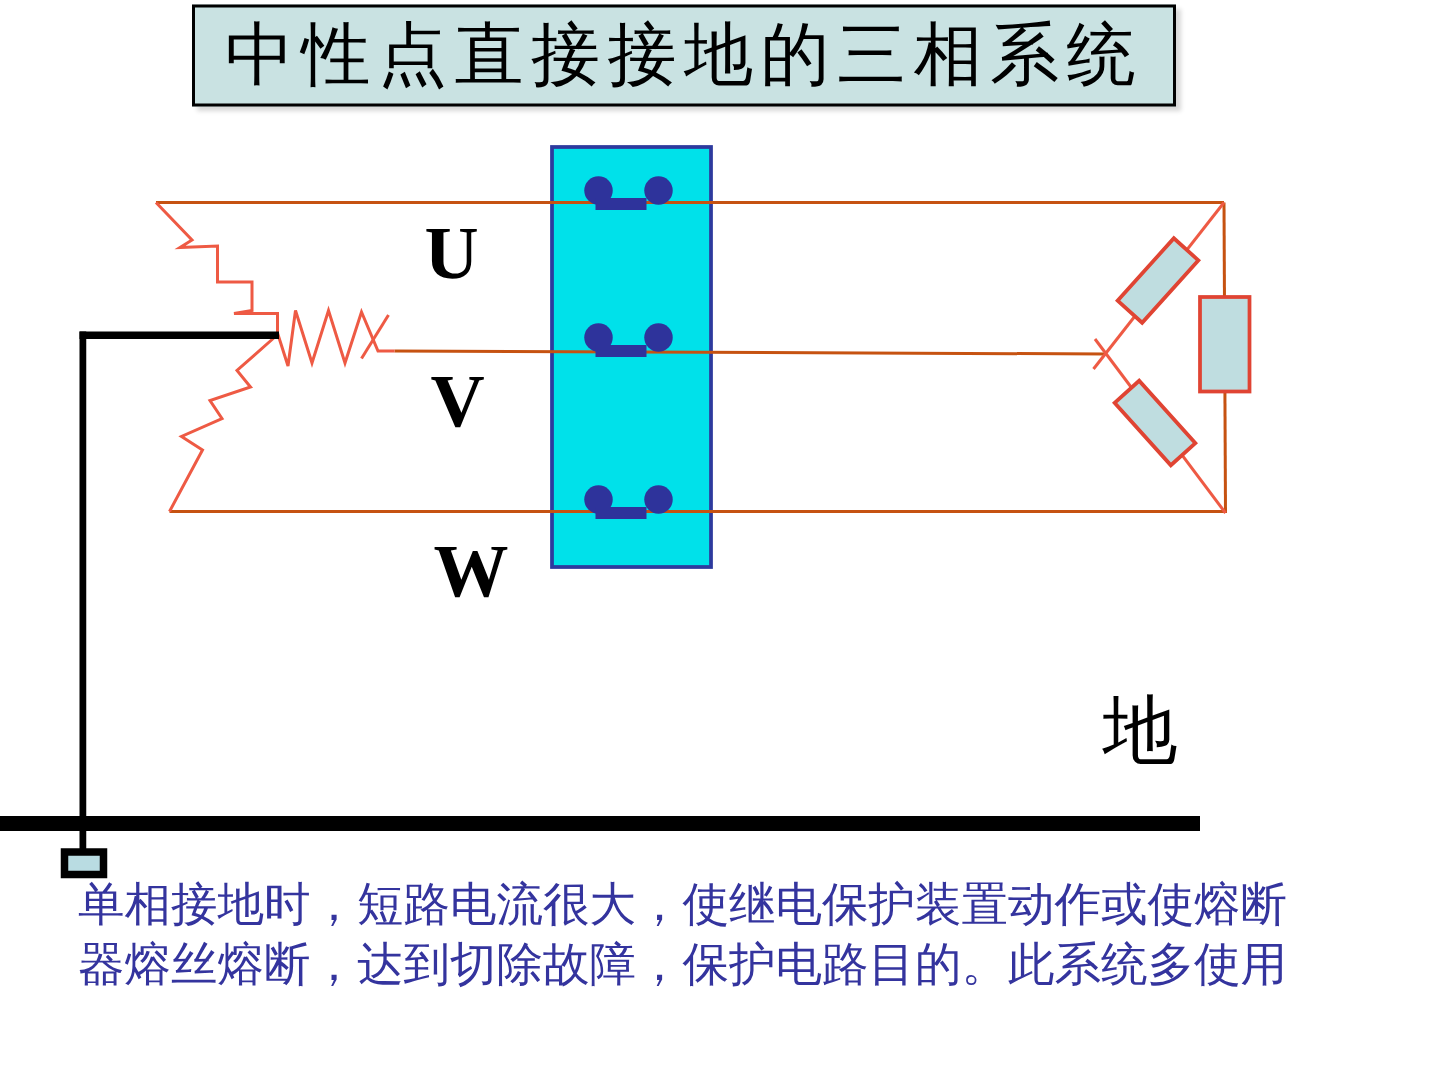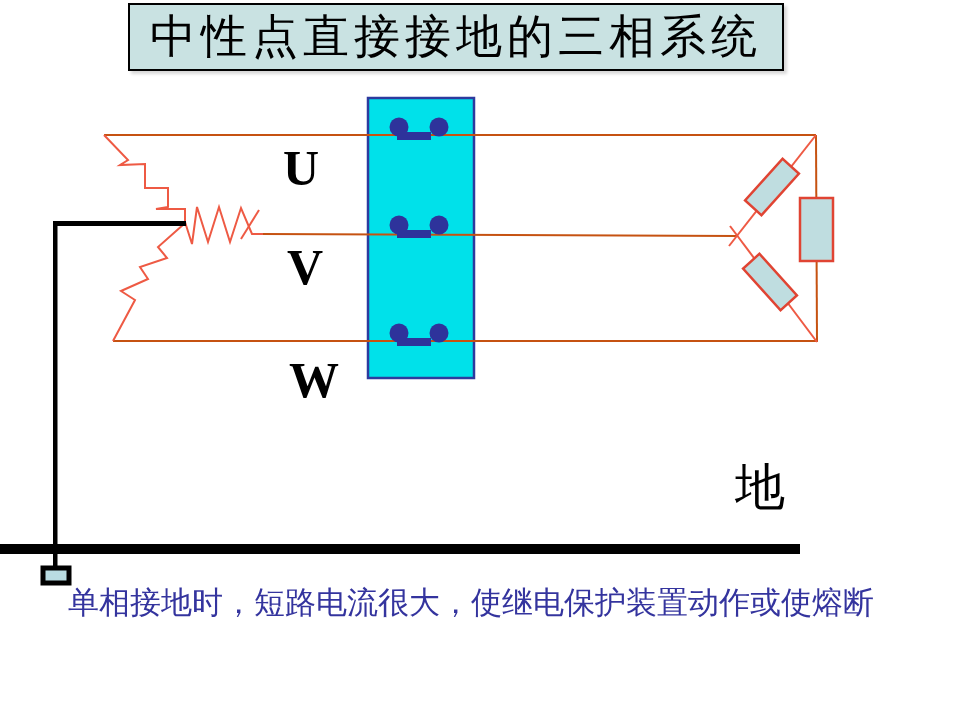--- a/index.html
+++ b/index.html
@@ -28,21 +28,21 @@
   .electrode{fill:var(--electrode_fill,#b9dce2);stroke:#000;stroke-width:5;}
   .phase-label{
     position:absolute;font-size:50px;font-weight:bold;color:#000;
     font-family:"Liberation Serif", serif;line-height:1;
   }
   .ground-label{
     position:absolute;left:735px;top:462px;font-size:50px;color:#000;line-height:1;
     font-family:"Liberation Serif", serif;
   }
   .desc{
-    position:absolute;left:68px;top:583px;width:880px;
+    position:absolute;left:52px;top:583px;width:880px;
     color:var(--description_text,#34349e);
     font-size:31px;line-height:40px;white-space:nowrap;
     font-family:Liberation Serif, serif;
   }
 </style>
 </head>
 <body>
 
 <div class="slide">
 
@@ -104,15 +104,16 @@
   </svg>
 
   <div class="phase-label" style="left:283px;top:143px;">U</div>
   <div class="phase-label" style="left:287px;top:242px;">V</div>
   <div class="phase-label" style="left:289px;top:355px;">W</div>
 
   <div class="ground-label">地</div>
 
   <div class="desc">
     <div>单相接地时，短路电流很大，使继电保护装置动作或使熔断</div>
+    <div>器熔丝熔断，达到切除故障，保护电路目的。此系统多使用</div>
   </div>
 
 </div>
 
 </body></html>

